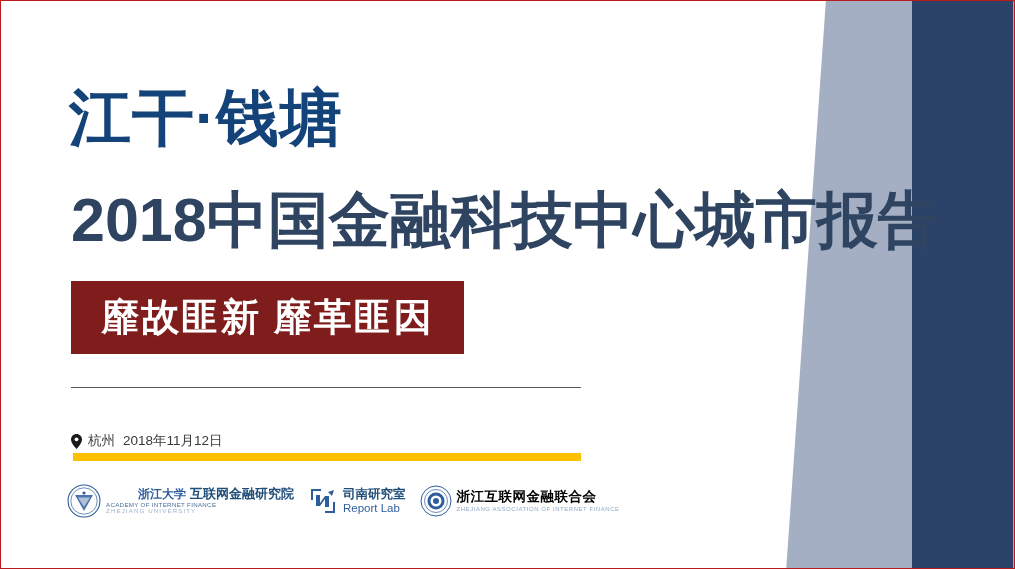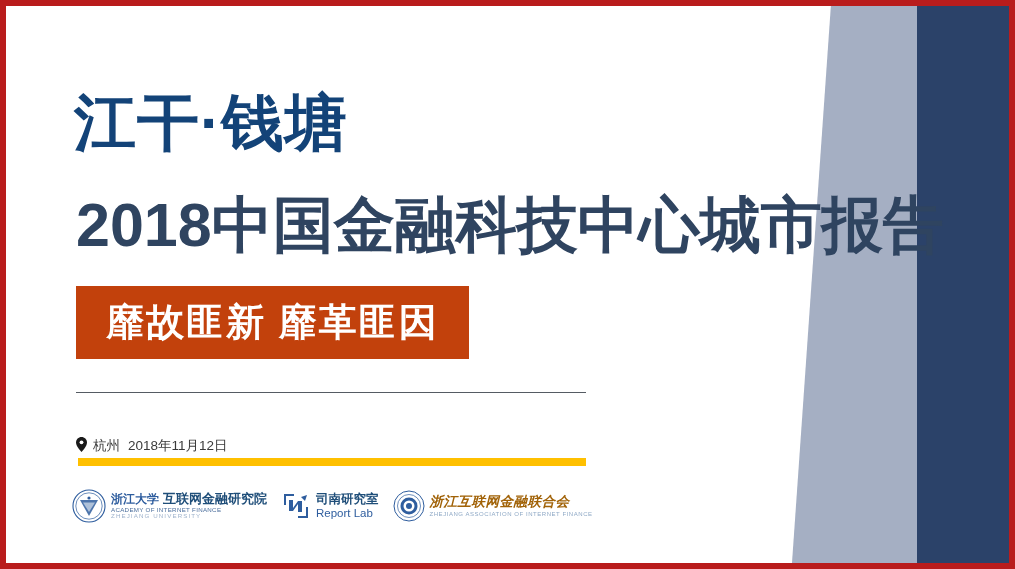--- a/index.html
+++ b/index.html
@@ -14,21 +14,21 @@
     font-family: "Liberation Sans", "DejaVu Sans", sans-serif;
   }
 
   
   #slide {
     position: relative;
     width: 1015px;
     height: 569px;
     background: #ffffff;
     box-sizing: border-box;
-    border: 6px solid #b91c1c;
+    border: 1px solid #b91c1c;
     overflow: hidden;
   }
 
   
   .deco-parallelogram {
     position: absolute;
     top: -2px;
     left: 0;
     width: 1015px;
     height: 573px;
@@ -68,21 +68,21 @@
     white-space: nowrap;
   }
 
   
   .slogan-banner {
     position: absolute;
     left: 70px;
     top: 280px;
     width: 393px;
     height: 73px;
-    background: #c2410c;
+    background: #7f1d1d;
     display: flex;
     align-items: center;
     justify-content: center;
   }
   .slogan-text {
     font-size: 38px;
     font-weight: bold;
     color: #ffffff;
     letter-spacing: 2px;
     white-space: nowrap;
@@ -109,20 +109,21 @@
     letter-spacing: 0.2px;
     white-space: nowrap;
   }
 
   
   .meta-row {
     position: absolute;
     left: 70px;
     top: 431px;
     display: flex;
+    align-items: center;
     gap: 6px;
     white-space: nowrap;
   }
   .pin-icon {
     display: inline-block;
     width: 11px;
     height: 15px;
     line-height: 0;
   }
   .meta-city {
@@ -193,43 +194,43 @@
   .zju-line {
     display: flex;
     align-items: baseline;
     gap: 4px;
   }
   .zju-cn-main {
     font-size: 12px;
     font-weight: bold;
     color: #2e5d9e;
     white-space: nowrap;
+    margin-left: 32px;
   }
   .sinai-cn {
     font-size: 12.5px;
     font-weight: bold;
     color: #1f4e79;
     white-space: nowrap;
     display: block;
   }
   .sinai-en {
     font-size: 11.5px;
     color: #2e5d9e;
     white-space: nowrap;
     display: block;
     margin-top: 1px;
   }
   .zaif-cn {
     font-size: 13.5px;
     font-weight: bold;
-    color: #a16207;
+    color: #000000;
     letter-spacing: 0.5px;
     white-space: nowrap;
     display: block;
-    font-style: italic;
   }
   .zaif-en {
     font-size: 6px;
     color: #8fa9c6;
     letter-spacing: 0.55px;
     white-space: nowrap;
     display: block;
     margin-top: 1.5px;
   }
   .hz-cn {

